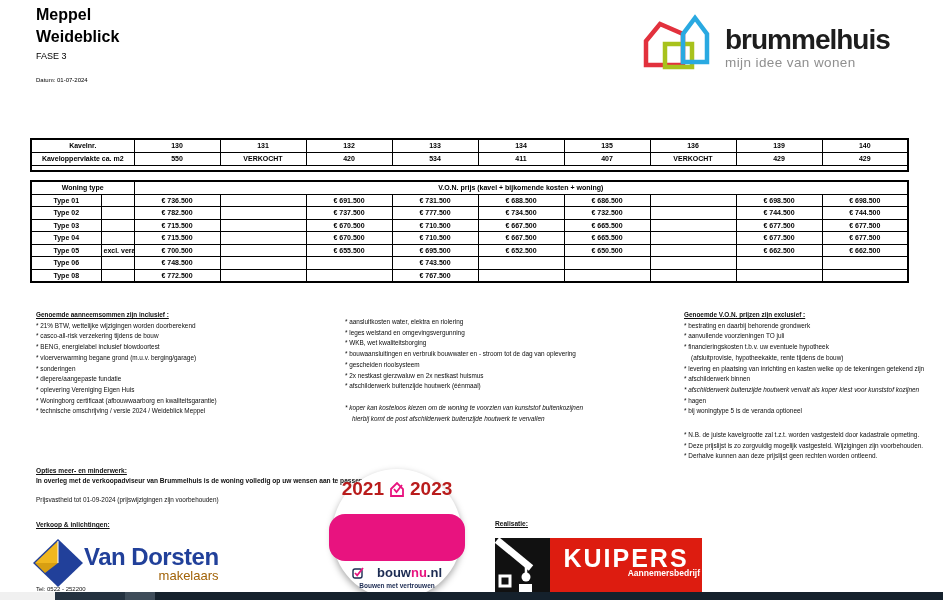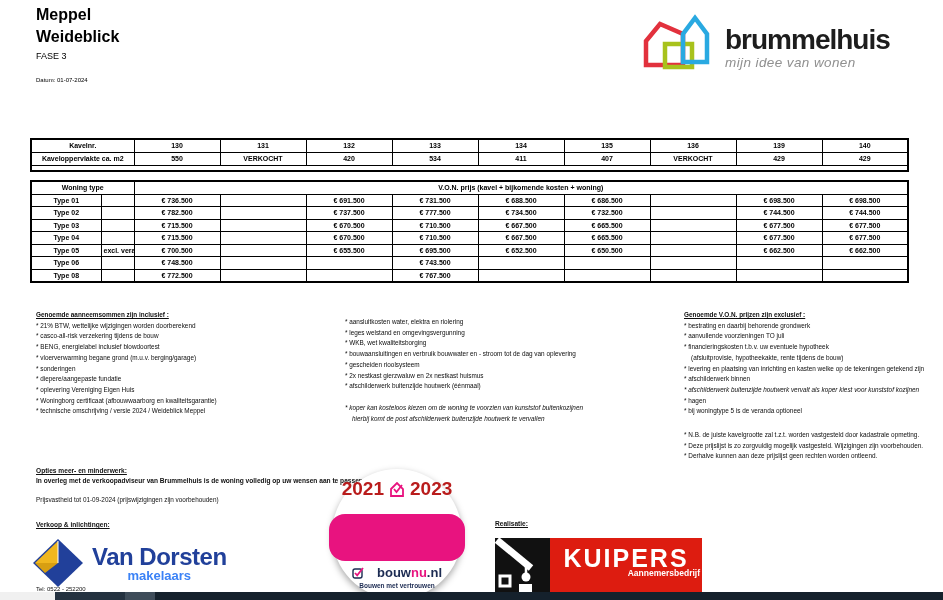--- a/index.html
+++ b/index.html
@@ -10,21 +10,21 @@
   
   .doc-header { position:absolute; left:36px; top:4px; }
   .doc-title { font-size:16px; font-weight:bold; line-height:22px; color:#000; }
   .doc-phase { font-size:9px; font-weight:normal; margin-top:3px; color:#000; }
   .doc-date { font-size:6px; margin-top:16px; color:#000; }
 
   
   .brand { position:absolute; left:643px; top:14px; display:flex; gap:14px; align-items:flex-start; }
   .brand-text { padding-top:12px; }
   .brand-name { font-size:28px; font-weight:bold; color:#1d1d1d; letter-spacing:-1px; line-height:28px; }
-  .brand-tagline { font-size:13.5px; color:#8f8f8f; letter-spacing:.4px; margin-top:1px;font-style:italic; }
+  .brand-tagline { font-size:13.5px; color:#8f8f8f; letter-spacing:.4px; margin-top:1px; }
 
   
   .tables { position:absolute; left:30px; top:138px; }
   table.price-table { border-collapse:collapse; table-layout:fixed; width:878px; border:2px solid #000; }
   table.price-table td { border:1px solid #000; font-size:7px; font-weight:bold; text-align:center;
      vertical-align:middle; height:13px; padding:0 2px; white-space:nowrap; overflow:hidden; color:#000; }
   td.label-cell { text-align:left; padding-left:4px; }
   tr.spacer-row td { height:6px; border-left:none; border-right:none; }
   #tableA { margin-bottom:8px; }
   td.von-cell { text-align:left; padding-left:24px; }
@@ -42,24 +42,24 @@
   .note-block { margin-top:11px; font-style:italic; }
   .footnotes { margin-top:13px; }
 
   
   .options { position:absolute; left:36px; top:466px; font-size:6.6px; line-height:10px; }
   .options-heading { font-weight:bold; text-decoration:underline; }
   .options-text { font-weight:bold; }
   .validity { position:absolute; left:36px; top:496px; font-size:6.4px; }
   .verkoop-heading { position:absolute; left:36px; top:521px; font-size:6.6px; font-weight:bold; text-decoration:underline; }
 
-  .vandorsten { position:absolute; left:32px; top:538px; display:flex; align-items:center; gap:8px; }
+  .vandorsten { position:absolute; left:32px; top:538px; display:flex; align-items:center; }
   .vd-text { padding-top:2px; }
   .vd-name { font-size:24px; font-weight:bold; color:#21409a; letter-spacing:-.5px; line-height:24px; }
-  .vd-sub { font-size:13px; font-weight:bold; color:#3b82f6; text-align:center; margin-top:-1px; }
+  .vd-sub { font-size:13px; font-weight:normal; color:#a16207; text-align:right; margin-top:-1px; }
   .phone { position:absolute; left:36px; top:586px; font-size:6px; text-decoration:underline; }
 
   
   .badge { position:absolute; left:332px; top:469px; width:130px; height:130px; background:#fff;
     border-radius:50%; box-shadow:0 3px 7px rgba(0,0,0,.35); }
   .badge-years { position:absolute; top:9px; width:100%; display:flex; justify-content:center;
     align-items:center; gap:5px; font-size:19px; font-weight:800; color:#b91c1c; }
   .badge-box { position:absolute; left:-3px; top:45px; width:136px; height:47px; background:#e8137f;
     border-radius:16px; color:#fff; text-align:center; font-weight:800; font-size:17px; line-height:19.5px;
     padding-top:4px; letter-spacing:.2px; }

